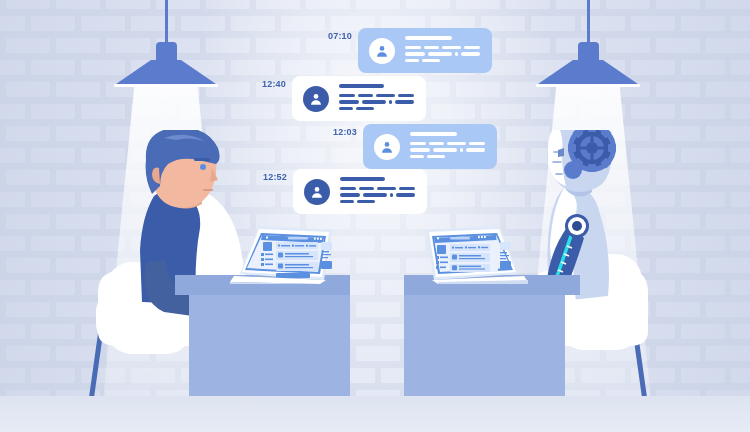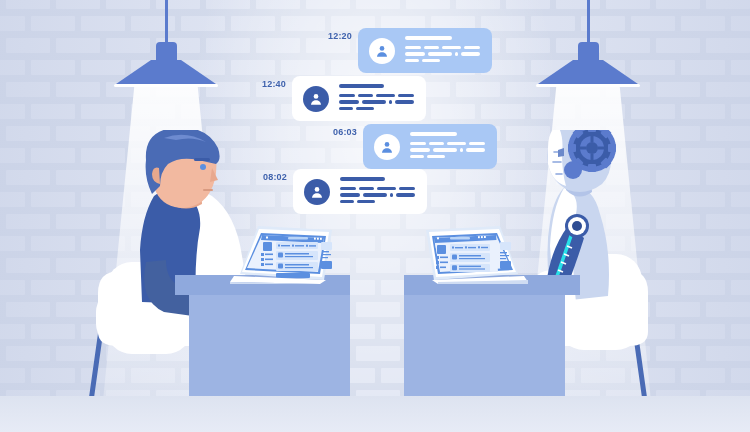--- a/index.html
+++ b/index.html
@@ -436,21 +436,21 @@
     <div class="beam"></div>
   </div>
   <div class="lamp" id="lamp-right">
     <div class="cord"></div>
     <div class="neck"></div>
     <div class="shade-b"></div>
     <div class="bulbline"></div>
     <div class="beam"></div>
   </div>
 
-  <div class="ts" style="left:328px;top:31px;">12:20</div>
+  <div class="ts" style="left:328px;top:31px;">07:10</div>
   <div class="bubble blue" style="left:358px;top:28px;width:134px;height:45px;">
     <div class="avatar">
       <svg viewBox="0 0 24 24">
           <circle cx="12" cy="7.5" r="4"></circle>
           <path d="M3.5 22c0-4.7 3.8-8 8.5-8s8.5 3.3 8.5 8z"></path>
         </svg>
     </div>
     <div class="lines">
       <div class="l" style="width:62%;height:4px;margin-bottom:6px;"></div>
       <div class="lrow">
@@ -494,21 +494,21 @@
           <span style="width:4%"></span>
           <span style="width:26%"></span>
         </div>
       <div class="lrow">
           <span style="width:19%"></span>
           <span style="width:24%"></span>
         </div>
     </div>
   </div>
 
-  <div class="ts" style="left:333px;top:127px;">06:03</div>
+  <div class="ts" style="left:333px;top:127px;">12:03</div>
   <div class="bubble blue" style="left:363px;top:124px;width:134px;height:45px;">
     <div class="avatar">
       <svg viewBox="0 0 24 24">
           <circle cx="12" cy="7.5" r="4"></circle>
           <path d="M3.5 22c0-4.7 3.8-8 8.5-8s8.5 3.3 8.5 8z"></path>
         </svg>
     </div>
     <div class="lines">
       <div class="l" style="width:62%;height:4px;margin-bottom:6px;"></div>
       <div class="lrow">
@@ -523,21 +523,21 @@
           <span style="width:4%"></span>
           <span style="width:26%"></span>
         </div>
       <div class="lrow">
           <span style="width:19%"></span>
           <span style="width:24%"></span>
         </div>
     </div>
   </div>
 
-  <div class="ts" style="left:263px;top:172px;">08:02</div>
+  <div class="ts" style="left:263px;top:172px;">12:52</div>
   <div class="bubble white" style="left:293px;top:169px;width:134px;height:45px;">
     <div class="avatar">
       <svg viewBox="0 0 24 24">
           <circle cx="12" cy="7.5" r="4"></circle>
           <path d="M3.5 22c0-4.7 3.8-8 8.5-8s8.5 3.3 8.5 8z"></path>
         </svg>
     </div>
     <div class="lines">
       <div class="l" style="width:60%;height:4px;margin-bottom:6px;"></div>
       <div class="lrow">

